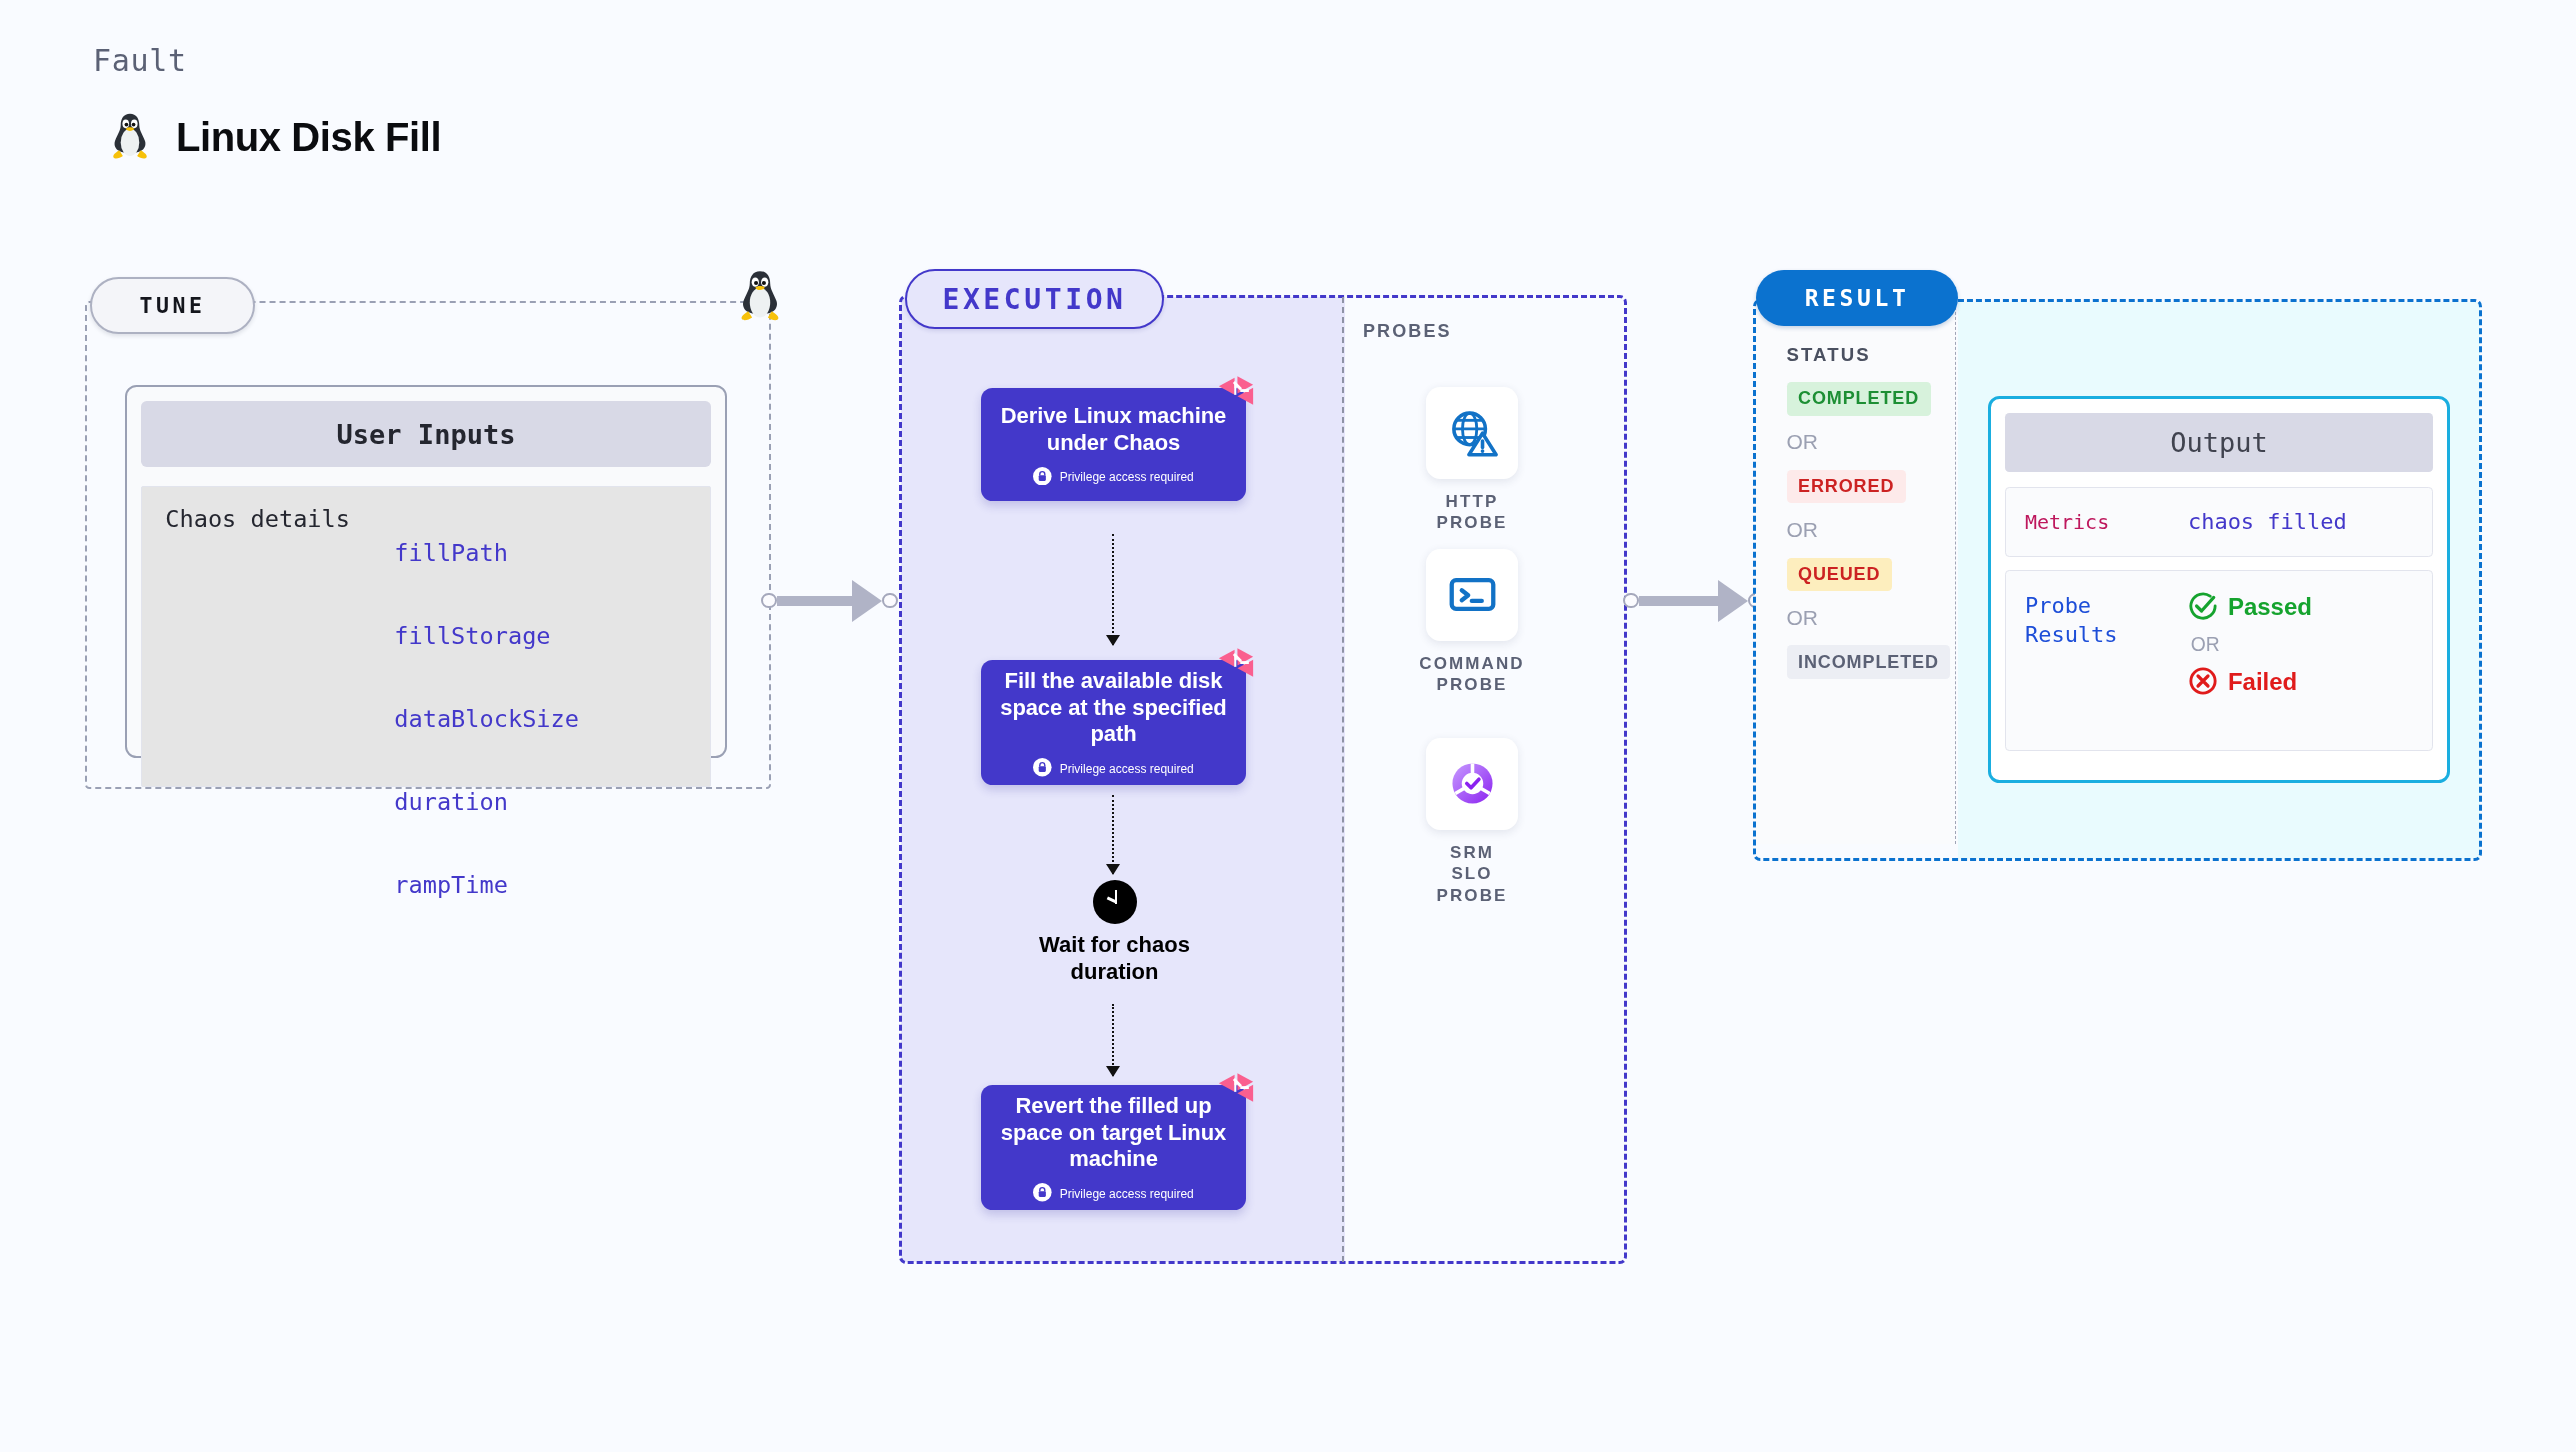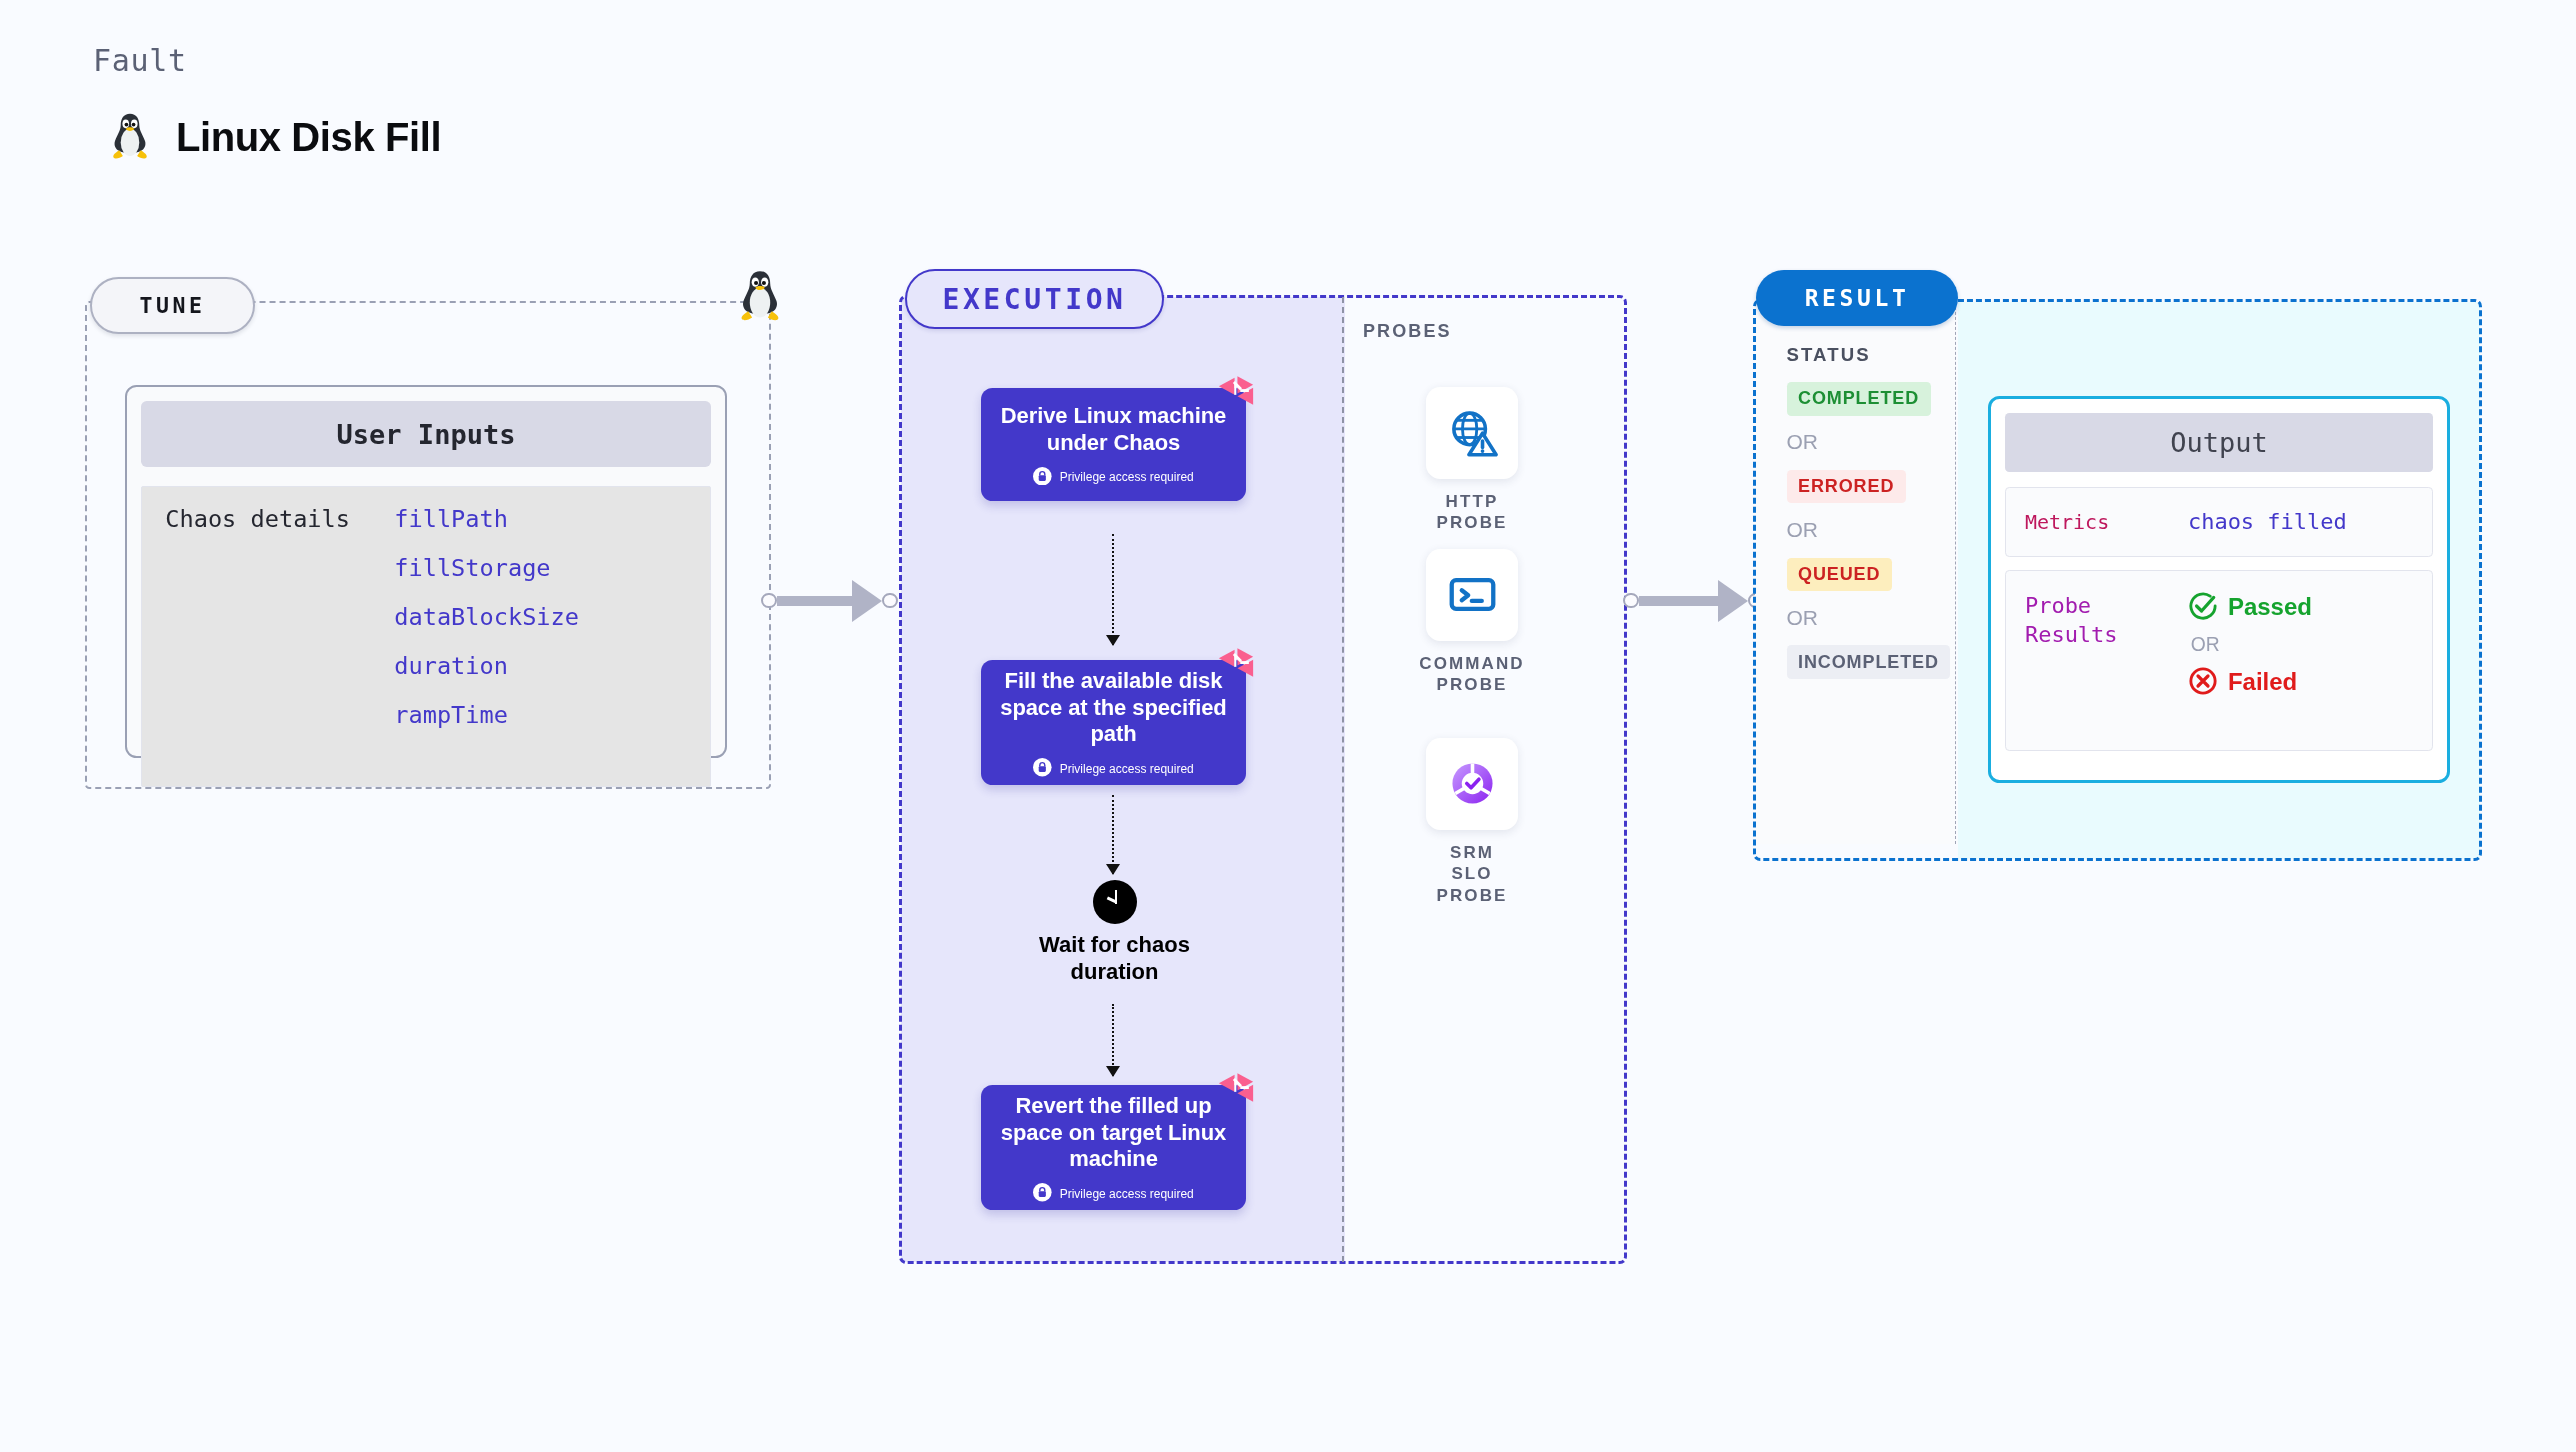--- a/index.html
+++ b/index.html
@@ -66,21 +66,21 @@
     border:1.4px solid #e2e4ed;border-radius:2px;
     display:flex;padding:18.6px 0 0 23px;box-sizing:border-box;
   }
   #chaos-details-label{
     font-family:"DejaVu Sans Mono","Liberation Mono",monospace;
     font-size:23.6px;color:#24262f;width:229px;flex:none;
   }
   #chaos-param-list{display:flex;flex-direction:column;gap:21px;}
   .chaos-param{
     font-family:"DejaVu Sans Mono","Liberation Mono",monospace;
-    font-size:23.6px;color:#4338ca;
+    font-size:23.6px;color:#4338ca;margin-top:34px;
   }
 
   
   #exec-probes-box{
     position:absolute;left:899px;top:295px;width:728px;height:969px;
     border:3.6px dashed #4338ca;border-radius:7.2px;box-sizing:border-box;
   }
   #exec-fill{
     position:absolute;left:901px;top:297px;width:444px;height:965px;
     background:#e6e6fb;
@@ -205,21 +205,21 @@
   }
   #metrics-label{font-family:"DejaVu Sans Mono","Liberation Mono",monospace;
                  font-size:20px;color:#be185d;width:163px;flex:none;}
   #metrics-value{font-family:"DejaVu Sans Mono","Liberation Mono",monospace;
                  font-size:22px;color:#4338ca;}
   #probe-results-row{
     margin-top:13px;height:181px;background:#fafbfd;border:1.4px solid #e2e4ed;
     border-radius:4.3px;display:flex;padding:20px 0 0 18.6px;box-sizing:border-box;
   }
   #probe-results-label{font-family:"DejaVu Sans Mono","Liberation Mono",monospace;
-      font-size:22px;color:#a21caf;line-height:1.35;width:163px;flex:none;}
+      font-size:22px;color:#1d4ed8;line-height:1.35;width:163px;flex:none;}
   .pr-item{display:flex;align-items:center;gap:10px;}
   .pr-text{font-size:24px;font-weight:bold;}
   .pr-passed .pr-text{color:#15a32e;}
   .pr-failed .pr-text{color:#e01b1b;}
   #pr-or{font-size:19.3px;color:#9ba0b2;margin:11.5px 0 10px 2.9px;}
 </style>
 </head>
 <body>
 
 <div id="header">

